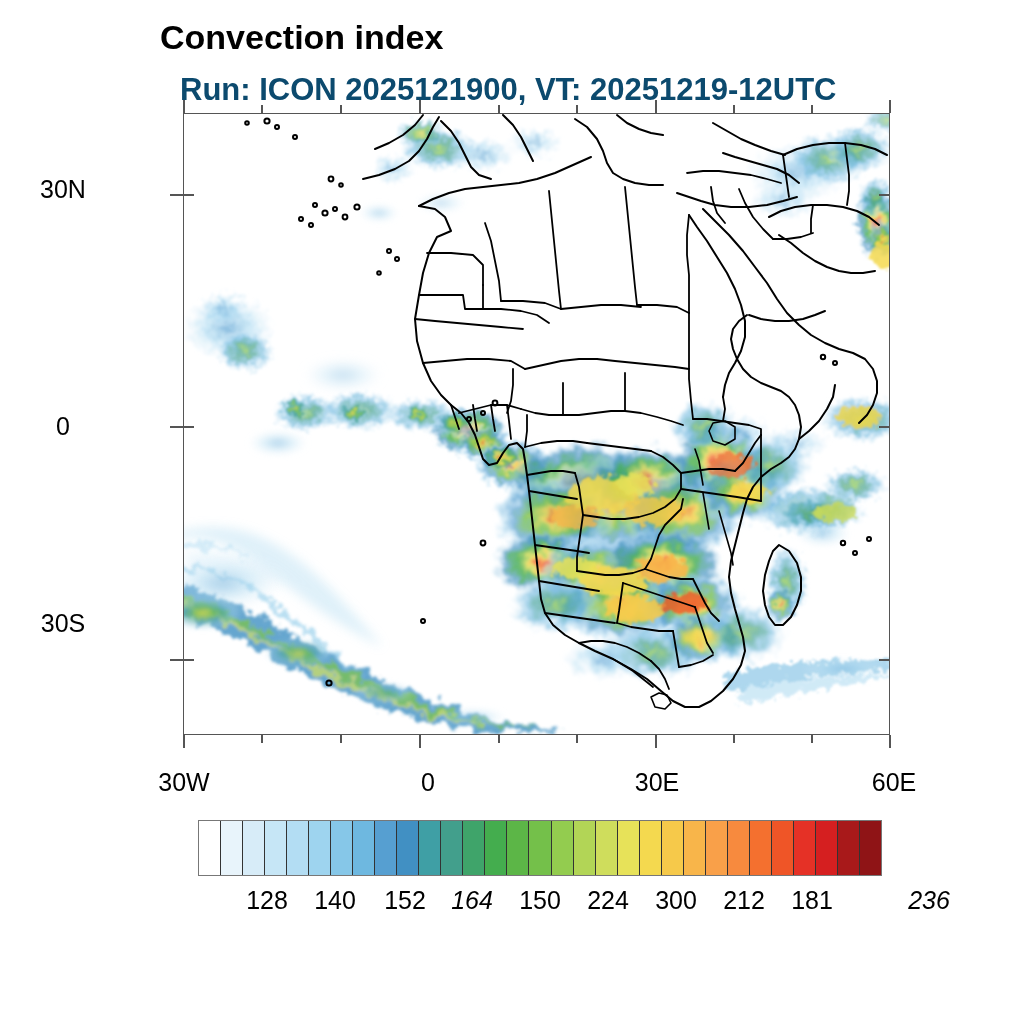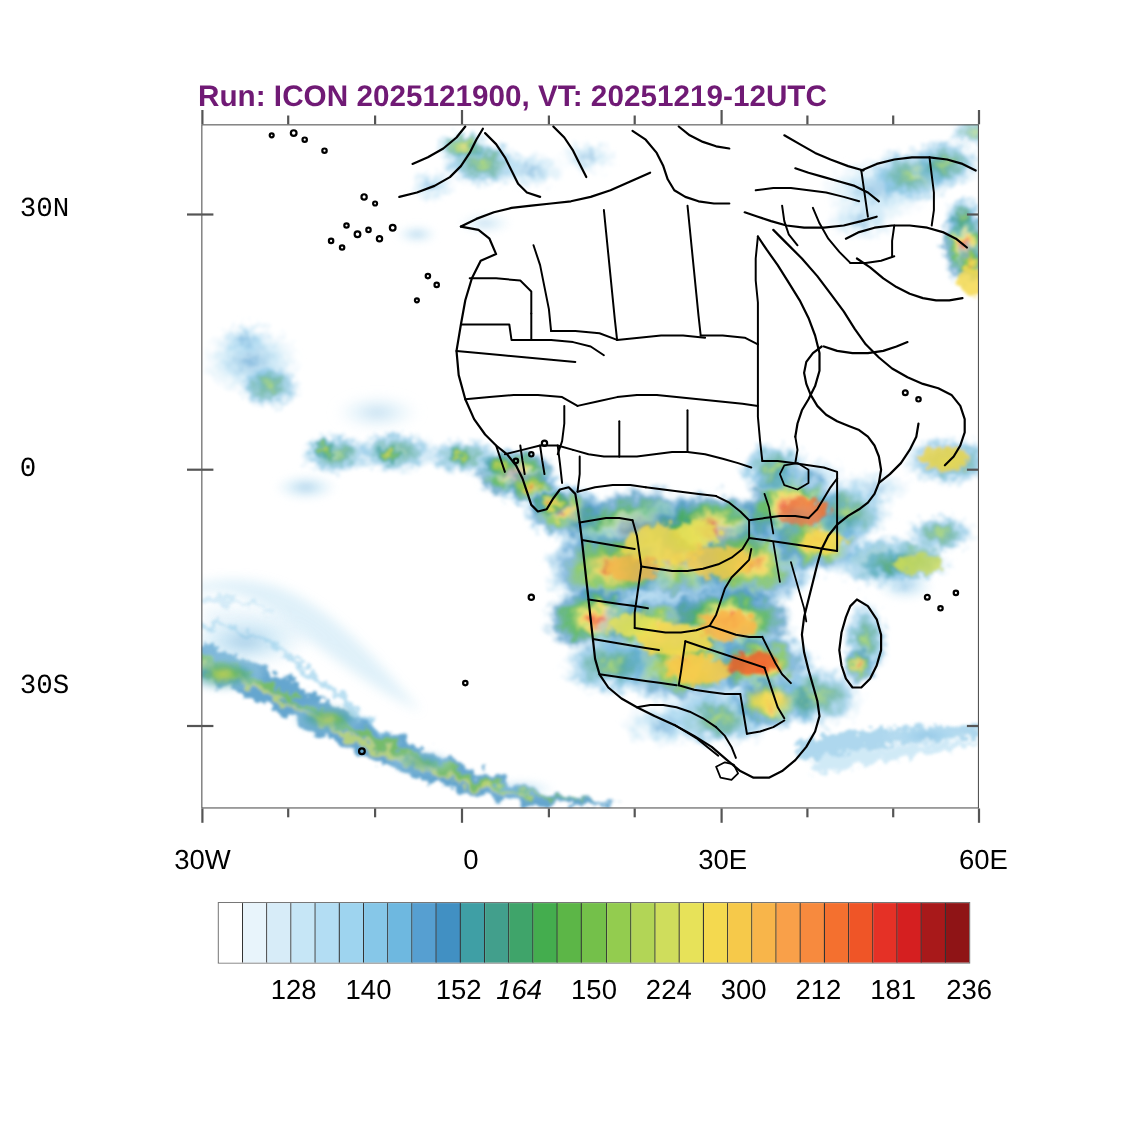--- a/index.html
+++ b/index.html
@@ -1,35 +1,36 @@
 <!DOCTYPE html>
 <html><head>
 <meta charset="utf-8">
 <style>
   html,body{margin:0;padding:0;background:#ffffff;}
   body{width:1024px;height:1024px;font-family:"Liberation Sans",sans-serif;position:relative;overflow:hidden;}
   #stage{position:absolute;left:0;top:0;width:1024px;height:1024px;}
   .title{position:absolute;left:160px;top:18px;font-size:34px;font-weight:bold;color:#000;letter-spacing:0px;white-space:nowrap;}
-  .subtitle{position:absolute;left:180px;top:72px;font-size:27px;font-weight:bold;color:#701a75;white-space:nowrap;}
+  .subtitle{position:absolute;left:180px;top:72px;font-size:31px;font-weight:bold;color:#0c4a6e;white-space:nowrap;}
   #plotwrap{position:absolute;left:183px;top:113px;width:707px;height:622px;}
   #mapsvg{position:absolute;left:0;top:0;width:707px;height:622px;display:block;background:#ffffff;}
   .plotframe{position:absolute;left:183px;top:113px;width:707px;height:622px;border:1.6px solid #555;box-sizing:border-box;pointer-events:none;}
-  .ylab{position:absolute;font-size:25px;color:#000;text-align:left;width:90px;font-family:Liberation Mono, monospace;}
+  .ylab{position:absolute;font-size:25px;color:#000;text-align:center;width:90px;}
   .xlab{position:absolute;font-size:25px;color:#000;text-align:center;width:120px;}
   .tickmark{position:absolute;background:#555;}
   #cbar{position:absolute;left:198px;top:820px;width:684px;height:56px;display:flex;border:1.3px solid #777;box-sizing:border-box;}
   #cbar .cell{flex:1 1 0;height:100%;border-right:1.1px solid #333;box-sizing:border-box;}
   #cbar .cell:last-child{border-right:none;}
   .cblab{position:absolute;font-size:25px;color:#000;text-align:center;width:90px;top:886px;}
 </style>
 </head>
 <body>
 
 <div id="stage">
 
+  <div class="title">Convection index</div>
   <div class="subtitle">Run: ICON 2025121900,  VT: 20251219-12UTC</div>
 
   <div id="plotwrap">
     <svg id="mapsvg" viewBox="0 0 707 622" preserveAspectRatio="none">
       <defs>
 
         <radialGradient id="gA" cx="50%" cy="50%" r="50%">
           <stop offset="0%" stop-color="#f4702f" stop-opacity="0.95"></stop>
           <stop offset="18%" stop-color="#f4d94f" stop-opacity="0.92"></stop>
           <stop offset="40%" stop-color="#74c04a" stop-opacity="0.9"></stop>
@@ -486,23 +487,23 @@
       <div class="cell" style="background: rgb(244, 112, 47);"></div>
       <div class="cell" style="background: rgb(239, 85, 39);"></div>
       <div class="cell" style="background: rgb(229, 49, 38);"></div>
       <div class="cell" style="background: rgb(213, 31, 32);"></div>
       <div class="cell" style="background: rgb(168, 25, 26);"></div>
       <div class="cell" style="background: rgb(143, 20, 22);"></div>
     </div>
   <div id="cblabels">
       <div class="cblab" style="left: 222px;">128</div>
       <div class="cblab" style="left: 290px;">140</div>
-      <div class="cblab" style="left: 372px;">152</div>
+      <div class="cblab" style="left: 360px;">152</div>
       <div class="cblab" style="left: 427px; font-style: italic;">164</div>
       <div class="cblab" style="left: 495px;">150</div>
       <div class="cblab" style="left: 563px;">224</div>
       <div class="cblab" style="left: 631px;">300</div>
       <div class="cblab" style="left: 699px;">212</div>
       <div class="cblab" style="left: 767px;">181</div>
-      <div class="cblab" style="left: 836px;">236</div>
+      <div class="cblab" style="left: 884px; font-style: italic;">236</div>
     </div>
 
 </div>
 
 </body></html>

